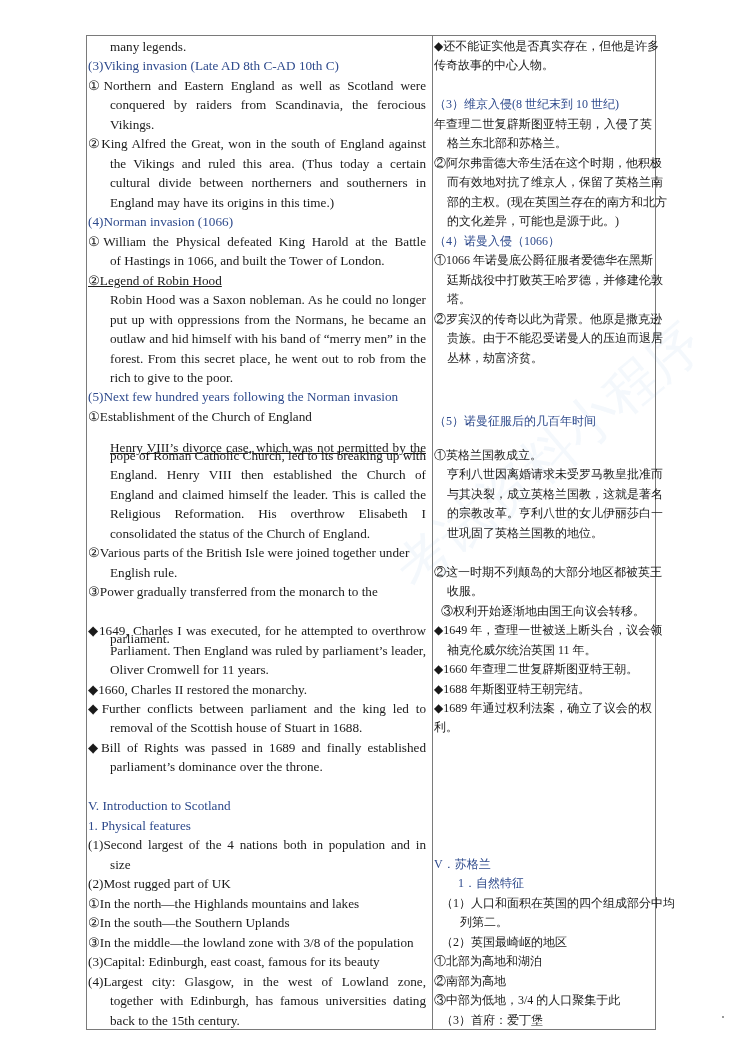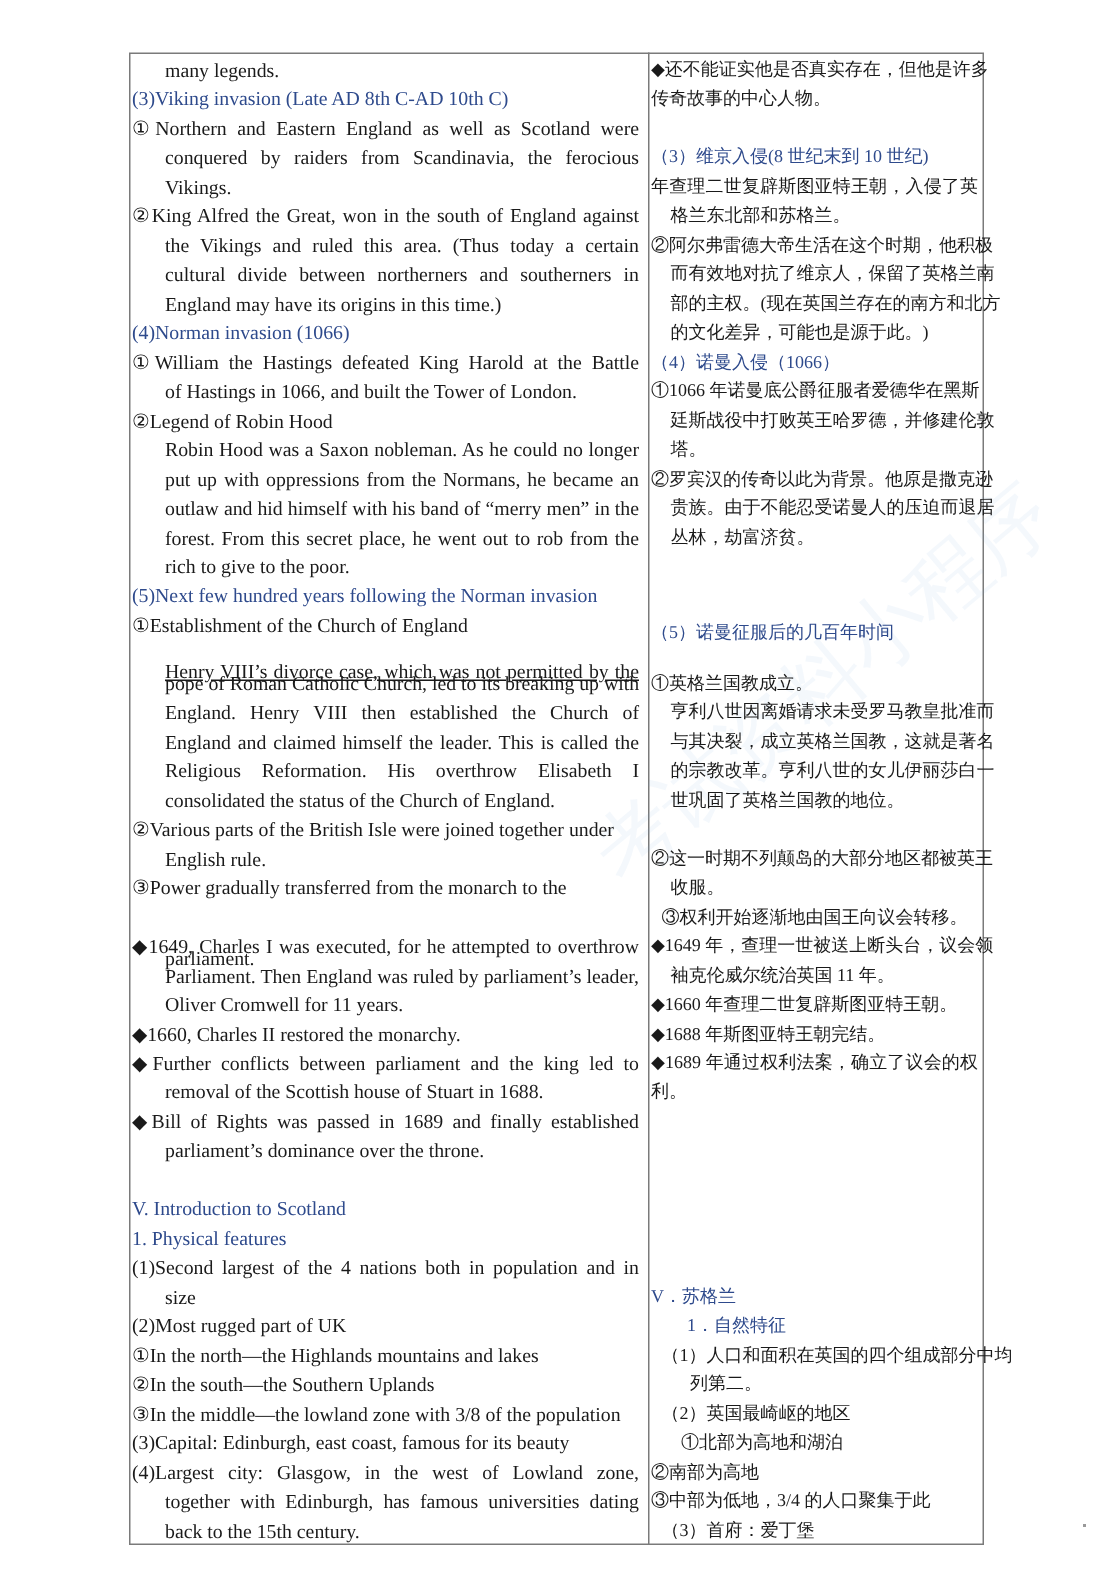--- a/index.html
+++ b/index.html
@@ -37,23 +37,23 @@
     <div class="line ind" style="top: 2px;">many legends.</div>
     <div class="line head" style="top: 21.47px;">(3)Viking invasion (Late AD 8th C-AD 10th C)</div>
     <div class="line just" style="top: 40.94px;">①Northern and Eastern England as well as Scotland were</div>
     <div class="line ind just" style="top: 60.41px;">conquered by raiders from Scandinavia, the ferocious</div>
     <div class="line ind" style="top: 79.88px;">Vikings.</div>
     <div class="line just" style="top: 99.35px;">②King Alfred the Great, won in the south of England against</div>
     <div class="line ind just" style="top: 118.82px;">the Vikings and ruled this area. (Thus today a certain</div>
     <div class="line ind just" style="top: 138.29px;">cultural divide between northerners and southerners in</div>
     <div class="line ind" style="top: 157.76px;">England may have its origins in this time.)</div>
     <div class="line head" style="top: 177.23px;">(4)Norman invasion (1066)</div>
-    <div class="line just" style="top: 196.7px;">①William the Hastings defeated King Harold at the Battle</div>
+    <div class="line just" style="top: 196.7px;">①William the Physical defeated King Harold at the Battle</div>
     <div class="line ind" style="top: 216.17px;">of Hastings in 1066, and built the Tower of London.</div>
-    <div class="line" style="top: 235.64px;">②Legend of Robin Hood</div>
+    <div class="line" style="top: 235.64px; text-decoration: underline;">②Legend of Robin Hood</div>
     <div class="line ind just" style="top: 255.11px;">Robin Hood was a Saxon nobleman. As he could no longer</div>
     <div class="line ind just" style="top: 274.58px;">put up with oppressions from the Normans, he became an</div>
     <div class="line ind just" style="top: 294.05px;">outlaw and hid himself with his band of “merry men” in the</div>
     <div class="line ind just" style="top: 313.52px;">forest. From this secret place, he went out to rob from the</div>
     <div class="line ind" style="top: 332.99px;">rich to give to the poor.</div>
     <div class="line head" style="top: 352.46px;">(5)Next few hundred years following the Norman invasion</div>
     <div class="line" style="top: 371.93px;">①Establishment of the Church of England</div>
     <div class="line ind just" style="top: 403px; text-decoration: underline;">Henry VIII’s divorce case, which was not permitted by the</div>
     <div class="line ind just" style="top: 410.87px;">pope of Roman Catholic Church, led to its breaking up with</div>
     <div class="line ind just" style="top: 430.34px;">England. Henry VIII then established the Church of</div>
@@ -115,19 +115,19 @@
     <div class="line ind" style="top: 605.57px;">袖克伦威尔统治英国 11 年。</div>
     <div class="line" style="top: 625.04px;">◆1660 年查理二世复辟斯图亚特王朝。</div>
     <div class="line" style="top: 644.51px;">◆1688 年斯图亚特王朝完结。</div>
     <div class="line just" style="top: 663.98px;">◆1689 年通过权利法案，确立了议会的权</div>
     <div class="line" style="top: 683.45px;">利。</div>
     <div class="line head" style="top: 819.74px;">V．苏格兰</div>
     <div class="line head" style="top: 839.21px; padding-left: 24px;">1．自然特征</div>
     <div class="line ind2 just" style="top: 858.68px;">（1）人口和面积在英国的四个组成部分中均</div>
     <div class="line" style="left: 26px; top: 878.15px;">列第二。</div>
     <div class="line ind2" style="top: 897.62px;">（2）英国最崎岖的地区</div>
-    <div class="line" style="top: 917.09px; padding-left: 20px;">①北部为高地和湖泊</div>
+    <div class="line" style="top: 917.09px;">①北部为高地和湖泊</div>
     <div class="line" style="top: 936.56px;">②南部为高地</div>
     <div class="line" style="top: 956.03px;">③中部为低地，3/4 的人口聚集于此</div>
     <div class="line ind2" style="top: 975.5px;">（3）首府：爱丁堡</div>
   </div>
 
 <div class="dot"></div>
 
 </body></html>

